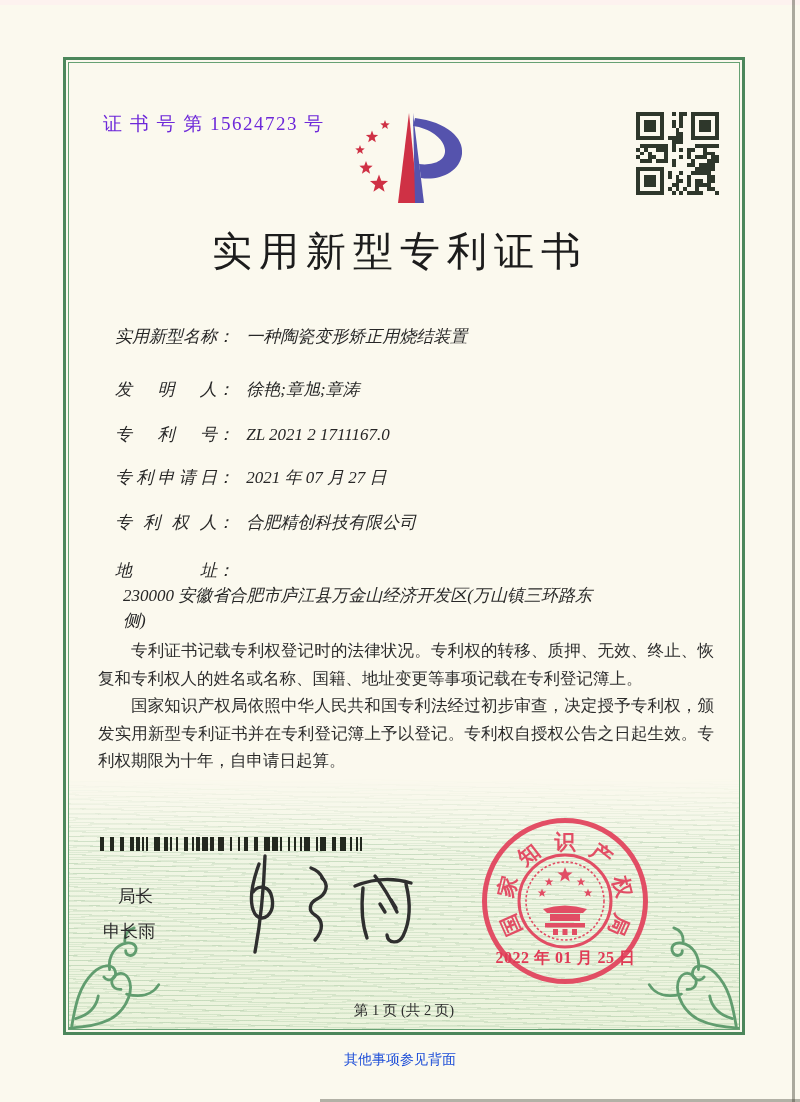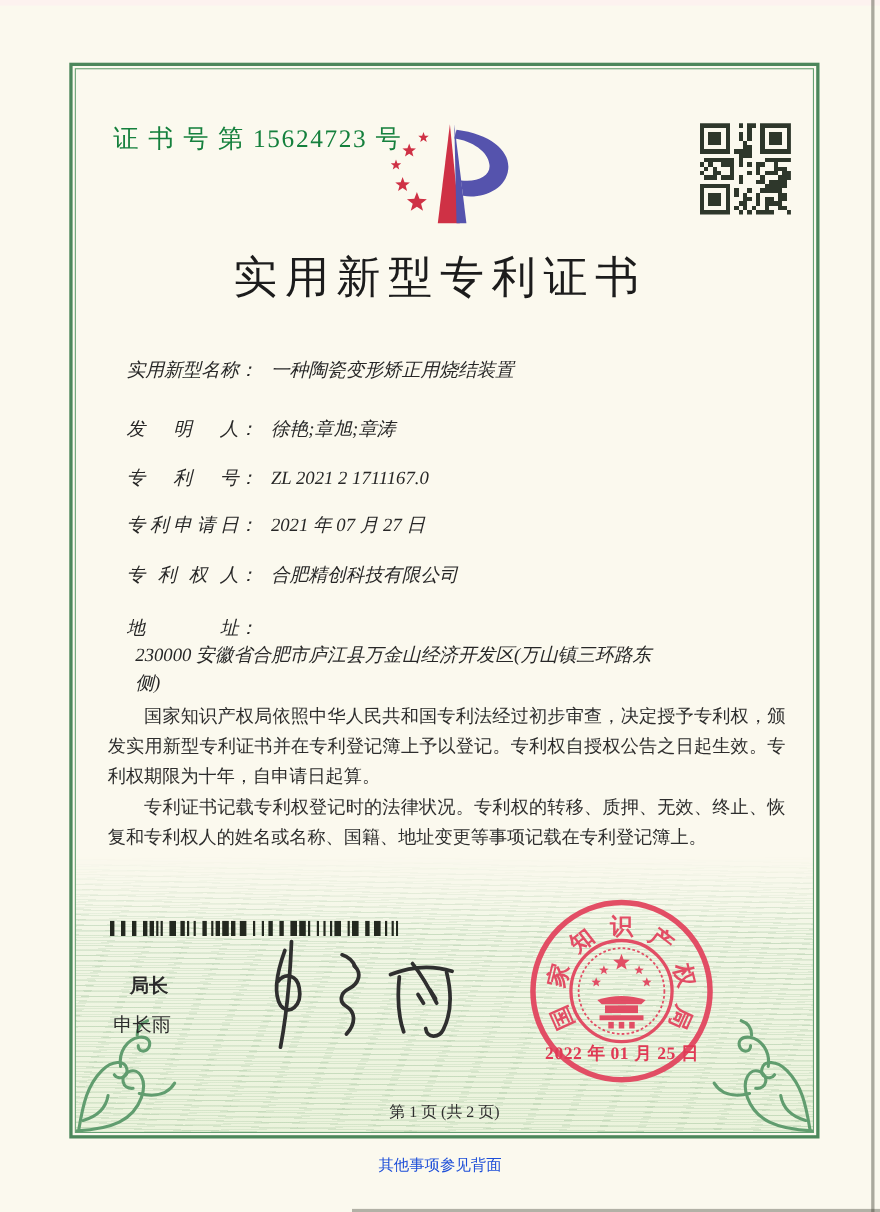--- a/index.html
+++ b/index.html
@@ -26,39 +26,39 @@
       repeating-linear-gradient(1.5deg, rgba(118,168,118,.20) 0 1.1px, rgba(0,0,0,0) 1.1px 4.6px),
       repeating-linear-gradient(-1.5deg, rgba(118,168,118,.14) 0 1.1px, rgba(0,0,0,0) 1.1px 5.4px),
       linear-gradient(#f3f7e8,#ebf3dc);
     -webkit-mask-image:linear-gradient(rgba(0,0,0,0),#000 70px);
             mask-image:linear-gradient(rgba(0,0,0,0),#000 70px);
   }
   .flourish{position:absolute;width:104px;height:104px;}
   .fl-left{left:2px;bottom:2px;}
   .fl-right{right:2px;bottom:2px;transform:scaleX(-1);}
 
-  .cert-no{position:absolute;left:103px;top:111px;font-size:23px;letter-spacing:1.5px;color:#15803d;}
+  .cert-no{position:absolute;left:103px;top:111px;font-size:19px;letter-spacing:1.5px;color:#6d28d9;}
 
   .logo{position:absolute;left:349px;top:110px;width:126px;height:99px;}
   .qr{position:absolute;left:636px;top:112px;width:83px;height:83px;}
 
   .title{position:absolute;left:0;right:0;top:224px;margin:0;text-align:center;
     font-size:40px;font-weight:400;letter-spacing:7px;color:#1c1c1c;}
 
   .frow{position:absolute;left:115px;width:600px;font-size:17px;color:#272727;line-height:25px;font-style:italic;}
   .flabel{display:inline-block;width:102px;text-align:justify;text-align-last:justify;vertical-align:top;}
   .fcolon{display:inline-block;vertical-align:top;}
   .fvalue{display:inline-block;margin-left:8px;max-width:470px;vertical-align:top;}
   .grant2{position:absolute;left:428px;top:0;white-space:nowrap;}
   .grant2 .flabel{width:88px;}
 
   .paras{position:absolute;left:98px;top:637px;width:616px;}
   .paras p{margin:0;font-size:16.5px;line-height:27.5px;text-indent:2em;text-align:justify;color:#2d2d2d;}
 
-  .officer-title{position:absolute;left:118px;top:884px;font-size:17.5px;font-family:"Liberation Sans","DejaVu Sans",sans-serif;color:#2b2b2b;font-weight:bold;}
+  .officer-title{position:absolute;left:118px;top:884px;font-size:17.5px;font-family:"Liberation Sans","DejaVu Sans",sans-serif;color:#2b2b2b;}
   .officer-name{position:absolute;left:103px;top:919px;font-size:17.5px;font-family:"Liberation Sans","DejaVu Sans",sans-serif;color:#2b2b2b;}
 
   .barcode{position:absolute;left:100px;top:837px;width:262px;height:14px;}
   .signature{position:absolute;left:225px;top:850px;width:200px;height:108px;}
 
   .seal{position:absolute;left:482px;top:818px;width:156px;height:156px;
     border:5.5px solid #e2425c;border-radius:50%;opacity:.93;}
   .seal-ring{position:absolute;inset:0;}
   .seal-ring span{position:absolute;left:50%;top:50%;width:28px;height:28px;margin:-14px 0 0 -14px;
     display:flex;align-items:center;justify-content:center;
@@ -271,22 +271,22 @@
   <div class="frow" style="top:510px">
     <span class="flabel">专利权人</span><span class="fcolon">：</span>
     <span class="fvalue">合肥精创科技有限公司</span>
   </div>
   <div class="frow" style="top:558px">
     <span class="flabel">地址</span><span class="fcolon">：</span>
     <span class="fvalue">230000 安徽省合肥市庐江县万金山经济开发区(万山镇三环路东侧)</span>
   </div>
 
   <div class="paras">
+    <p>专利证书记载专利权登记时的法律状况。专利权的转移、质押、无效、终止、恢复和专利权人的姓名或名称、国籍、地址变更等事项记载在专利登记簿上。</p>
     <p>国家知识产权局依照中华人民共和国专利法经过初步审查，决定授予专利权，颁发实用新型专利证书并在专利登记簿上予以登记。专利权自授权公告之日起生效。专利权期限为十年，自申请日起算。</p>
-    <p>专利证书记载专利权登记时的法律状况。专利权的转移、质押、无效、终止、恢复和专利权人的姓名或名称、国籍、地址变更等事项记载在专利登记簿上。</p>
   </div>
 
   <svg class="barcode" viewBox="0 0 131 10" preserveAspectRatio="none">
     <g id="barcodePattern" fill="#23281f">
         <rect x="0" y="0" width="2" height="10"></rect>
         <rect x="5" y="0" width="2" height="10"></rect>
         <rect x="10" y="0" width="2" height="10"></rect>
         <rect x="15" y="0" width="2" height="10"></rect>
         <rect x="18" y="0" width="2" height="10"></rect>
         <rect x="21" y="0" width="1" height="10"></rect>

